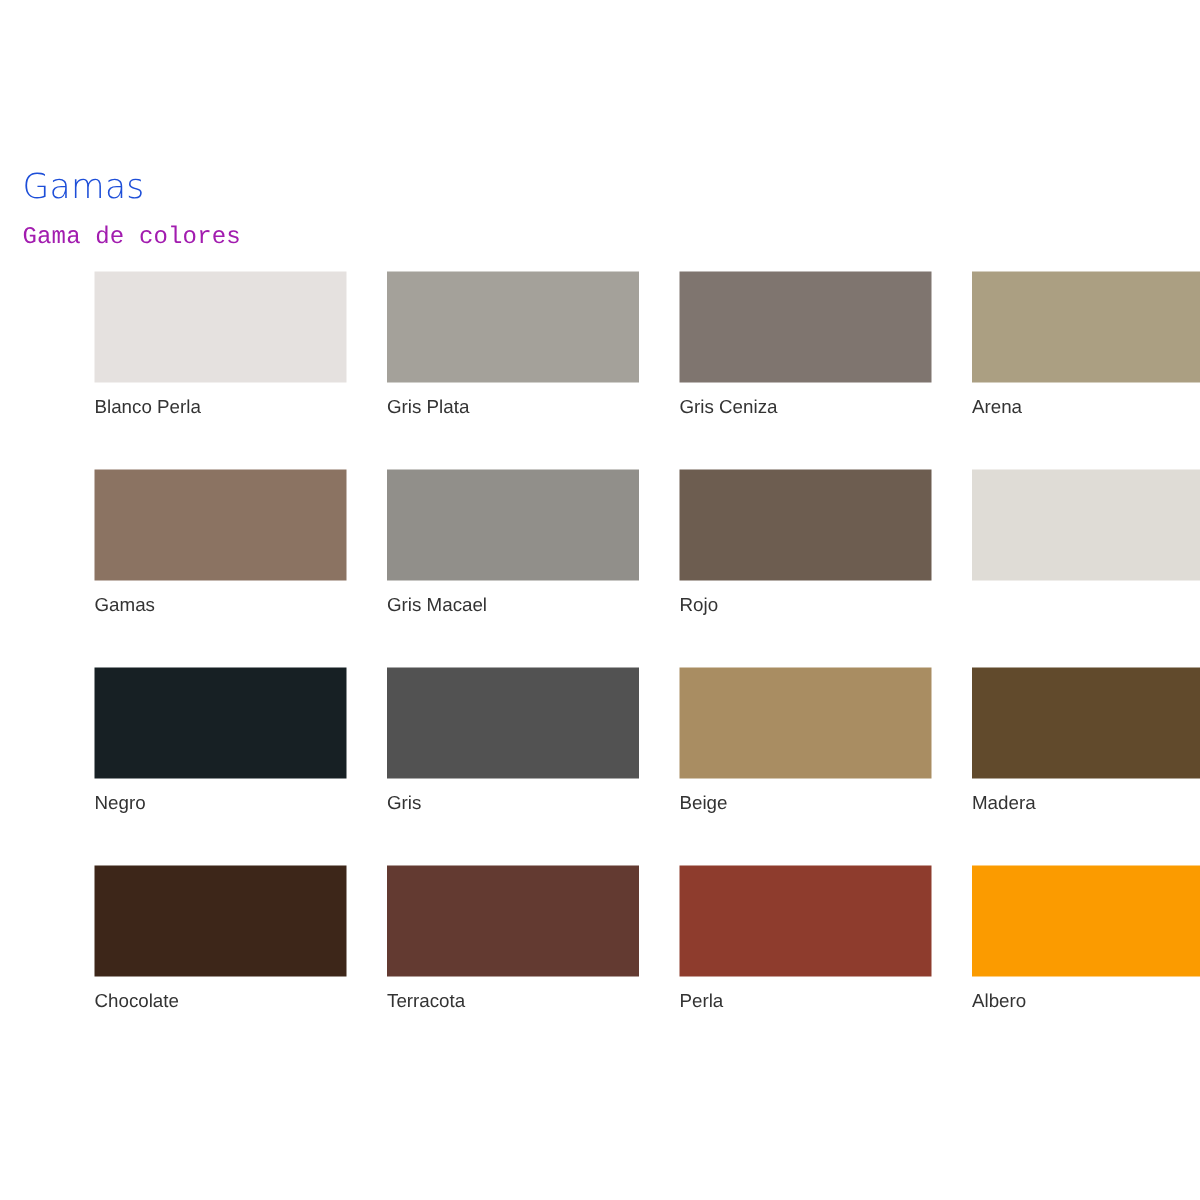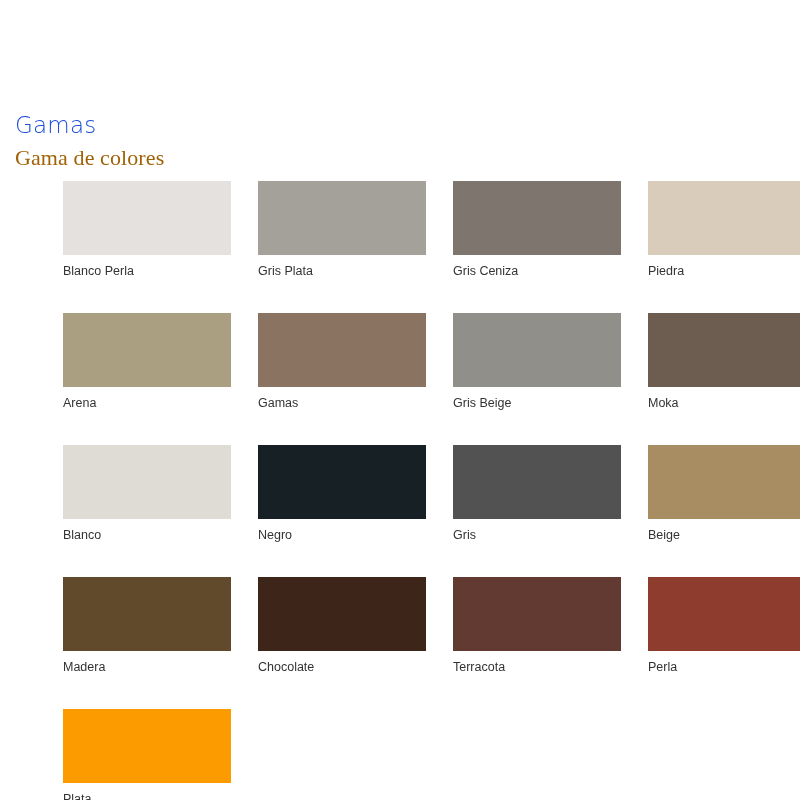--- a/index.html
+++ b/index.html
@@ -29,27 +29,27 @@
   .page-title {
     font-size: 23px;
     font-weight: 300;
     color: #1d4ed8;
     letter-spacing: 0.2px;
     line-height: 28px;
     margin: 16px 0 8px 0;
     font-family: "DejaVu Sans", sans-serif;
   }
   .section-title {
-    font-size: 22px;
+    font-size: 16px;
     font-weight: 400;
-    color: #a16207;
+    color: #a21caf;
     letter-spacing: 0.1px;
     line-height: 22px;
     margin: 0 0 12px 0;
-    font-family: Liberation Serif, serif;
+    font-family: Liberation Mono, monospace;
   }
   .swatch-grid {
     display: grid;
     grid-template-columns: repeat(4, 168px);
     column-gap: 27px;
     row-gap: 0px;
     margin-top: 4px;
   }
   .swatch-cell {
     width: 152px;
@@ -88,42 +88,37 @@
         </div>
         <div class="swatch-cell">
           <span class="swatch-chip" style="background-color: rgb(164, 161, 154);"></span>
           <span class="swatch-label">Gris Plata</span>
         </div>
         <div class="swatch-cell">
           <span class="swatch-chip" style="background-color: rgb(127, 117, 111);"></span>
           <span class="swatch-label">Gris Ceniza</span>
         </div>
         <div class="swatch-cell">
-          <span class="swatch-chip" style="background-color: rgb(217, 204, 186);"></span>
-          <span class="swatch-label">Piedra</span>
-        </div>
-        <div class="swatch-cell">
           <span class="swatch-chip" style="background-color: rgb(171, 159, 130);"></span>
           <span class="swatch-label">Arena</span>
         </div>
         <div class="swatch-cell">
           <span class="swatch-chip" style="background-color: rgb(139, 115, 98);"></span>
           <span class="swatch-label">Gamas</span>
         </div>
         <div class="swatch-cell">
           <span class="swatch-chip" style="background-color: rgb(145, 143, 138);"></span>
-          <span class="swatch-label">Gris Beige</span>
+          <span class="swatch-label">Gris Macael</span>
         </div>
         <div class="swatch-cell">
           <span class="swatch-chip" style="background-color: rgb(109, 93, 80);"></span>
-          <span class="swatch-label">Moka</span>
+          <span class="swatch-label">Rojo</span>
         </div>
         <div class="swatch-cell">
           <span class="swatch-chip" style="background-color: rgb(223, 220, 214);"></span>
-          <span class="swatch-label">Blanco</span>
         </div>
         <div class="swatch-cell">
           <span class="swatch-chip" style="background-color: rgb(23, 32, 36);"></span>
           <span class="swatch-label">Negro</span>
         </div>
         <div class="swatch-cell">
           <span class="swatch-chip" style="background-color: rgb(82, 82, 82);"></span>
           <span class="swatch-label">Gris</span>
         </div>
         <div class="swatch-cell">
@@ -141,18 +136,18 @@
         <div class="swatch-cell">
           <span class="swatch-chip" style="background-color: rgb(99, 58, 49);"></span>
           <span class="swatch-label">Terracota</span>
         </div>
         <div class="swatch-cell">
           <span class="swatch-chip" style="background-color: rgb(142, 60, 45);"></span>
           <span class="swatch-label">Perla</span>
         </div>
         <div class="swatch-cell">
           <span class="swatch-chip" style="background-color: rgb(251, 155, 0);"></span>
-          <span class="swatch-label">Plata</span>
+          <span class="swatch-label">Albero</span>
         </div>
       </div>
 
   </div>
 </div>
 
 </body></html>

